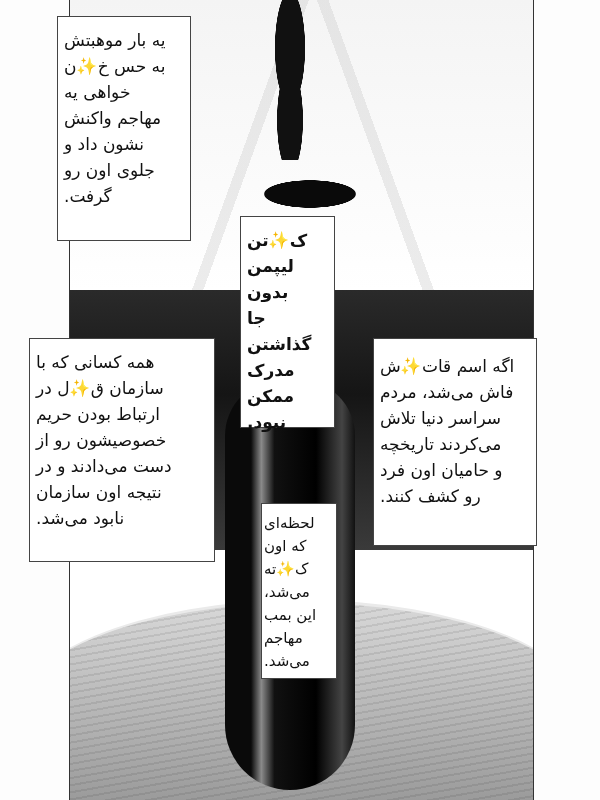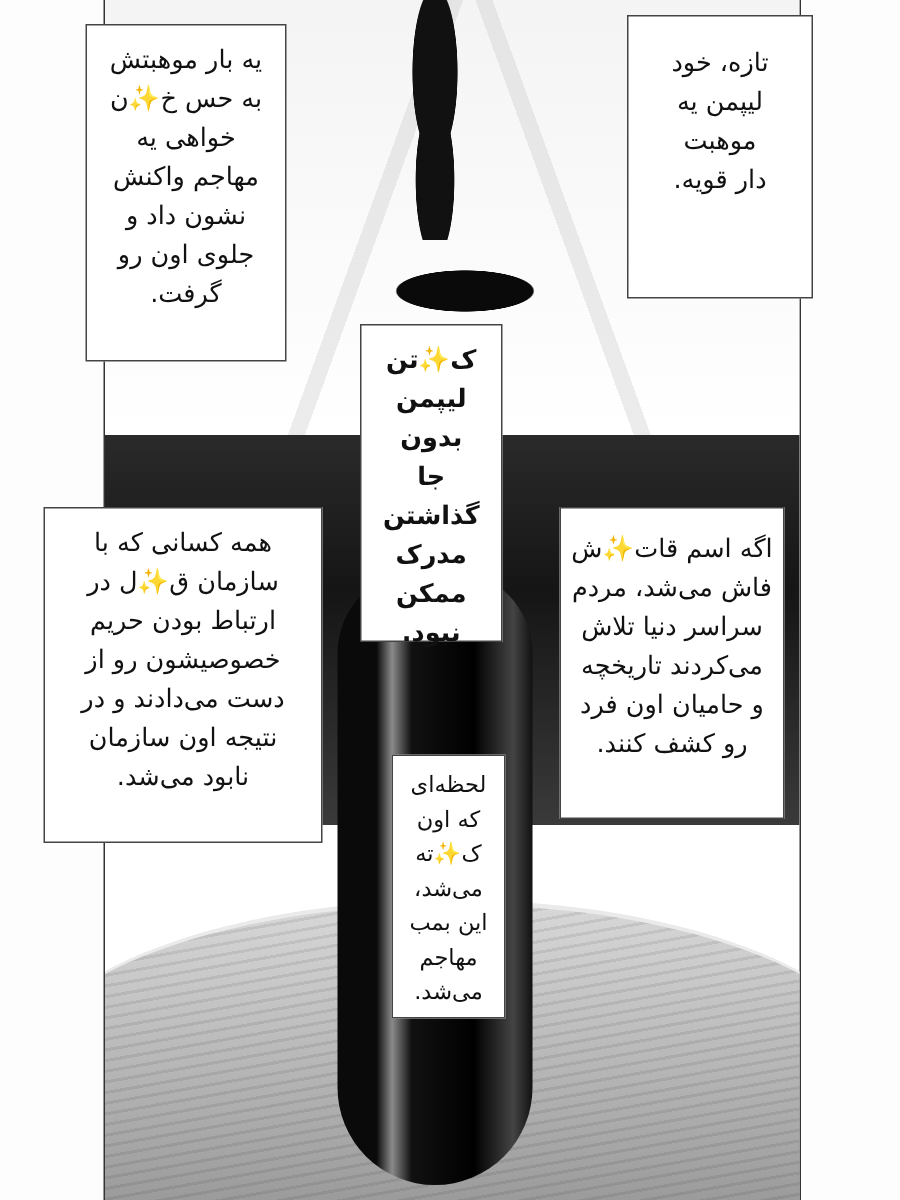--- a/index.html
+++ b/index.html
@@ -44,21 +44,21 @@
     border-top: 3px solid #eaeaea;
   }
   .bomb {
     position: absolute; left: 155px; top: 380px; width: 130px; height: 410px;
     background: linear-gradient(90deg, #0a0a0a 0 20%, #8a8a8a 28%, #111 38%, #000 70%, #444 90%, #111 100%);
     border-radius: 60px 60px 70px 70px;
   }
   
   .caption {
     position: absolute; background: #fff; border: 1px solid #444;
-    box-sizing: border-box; direction: rtl; text-align: center;
+    box-sizing: border-box; direction: rtl; text-align: left;
     color: #111; font-size: 17px; line-height: 26px;
     padding: 10px 6px; white-space: pre-line;
   }
 </style>
 </head>
 <body>
 
 <div class="page">
   <div class="art">
     <div class="sky"></div>
@@ -70,40 +70,36 @@
   </div>
 
   <div class="caption" style="left:57px; top:16px; width:134px; height:225px;">یه بار موهبتش
 به حس خ✨ن
 خواهی یه
 مهاجم واکنش
 نشون داد و
 جلوی اون رو
 گرفت.</div>
 
-  <div class="caption" style="left:418px; top:10px; width:124px; height:189px; padding-top:18px;">تازه، خود
-لیپمن یه
-موهبت
-دار قویه.</div>
 
   <div class="caption" style="left:240px; top:216px; width:95px; height:212px;font-weight:bold;">ک✨تن
 لیپمن بدون
 جا گذاشتن
 مدرک
 ممکن نبود.</div>
 
   <div class="caption" style="left:29px; top:338px; width:186px; height:224px; ">همه کسانی که با
 سازمان ق✨ل در
 ارتباط بودن حریم
 خصوصیشون رو از
 دست می‌دادند و در
 نتیجه اون سازمان
 نابود می‌شد.</div>
 
-  <div class="caption" style="left:373px; top:338px; width:150px; height:208px; padding-top:14px;">اگه اسم قات✨ش
+  <div class="caption" style="left:373px; top:338px; width:164px; height:208px; padding-top:14px;">اگه اسم قات✨ش
 فاش می‌شد، مردم
 سراسر دنیا تلاش
 می‌کردند تاریخچه
 و حامیان اون فرد
 رو کشف کنند.</div>
 
   <div class="caption" style="left:261px; top:503px; width:76px; height:176px; padding:8px 2px; font-size:15px; line-height:23px;">لحظه‌ای
 که اون
 ک✨ته
 می‌شد،

